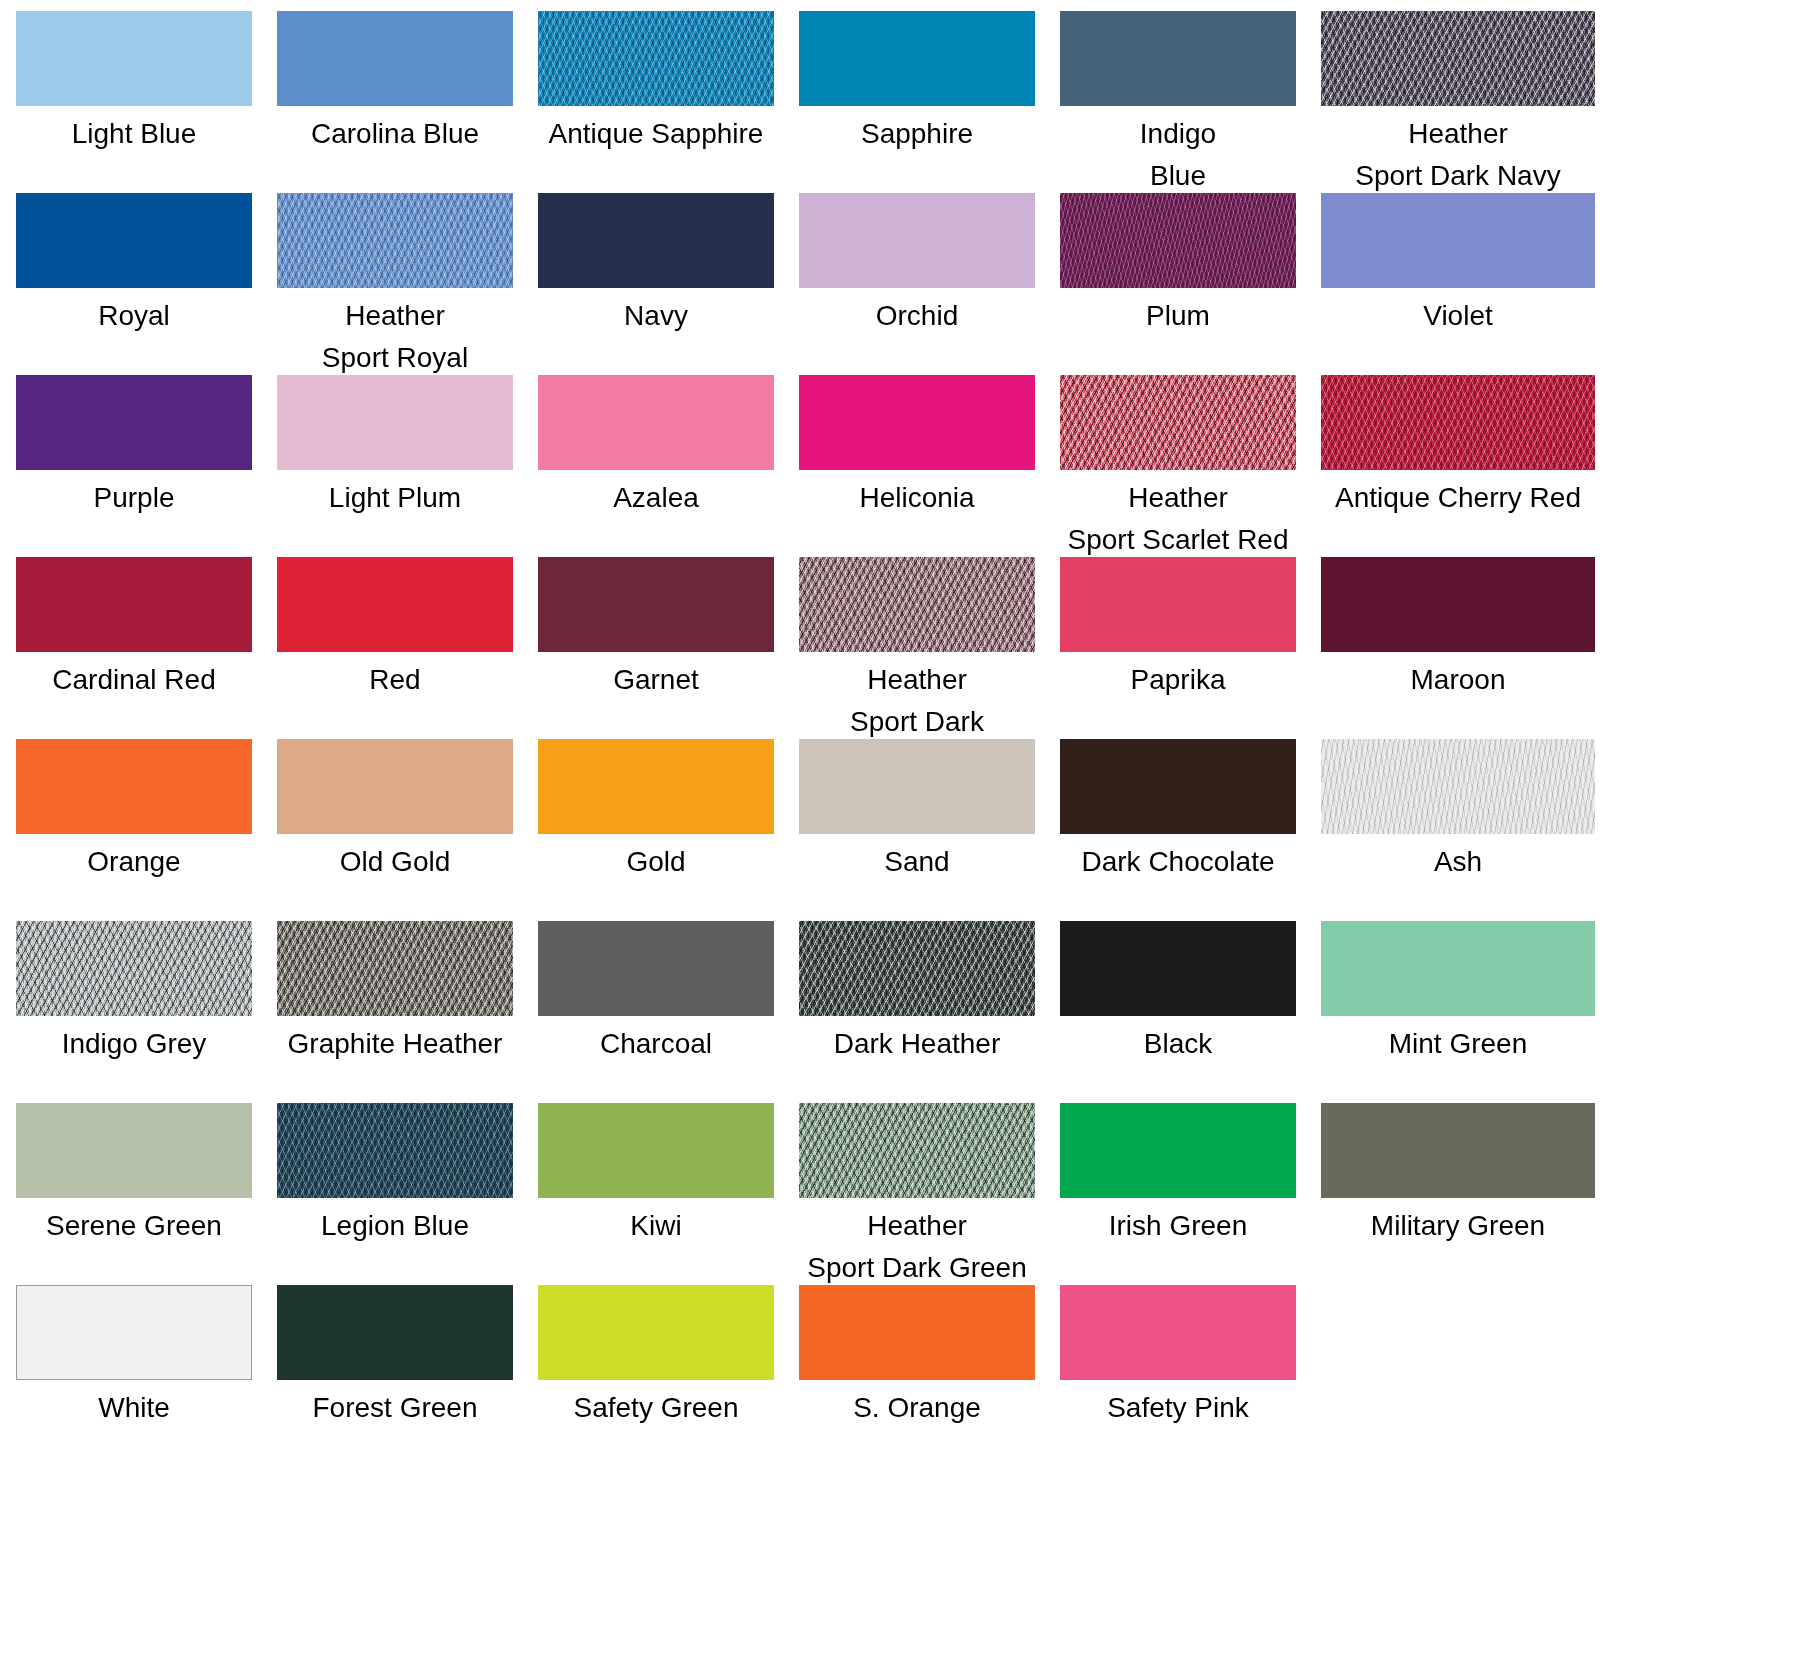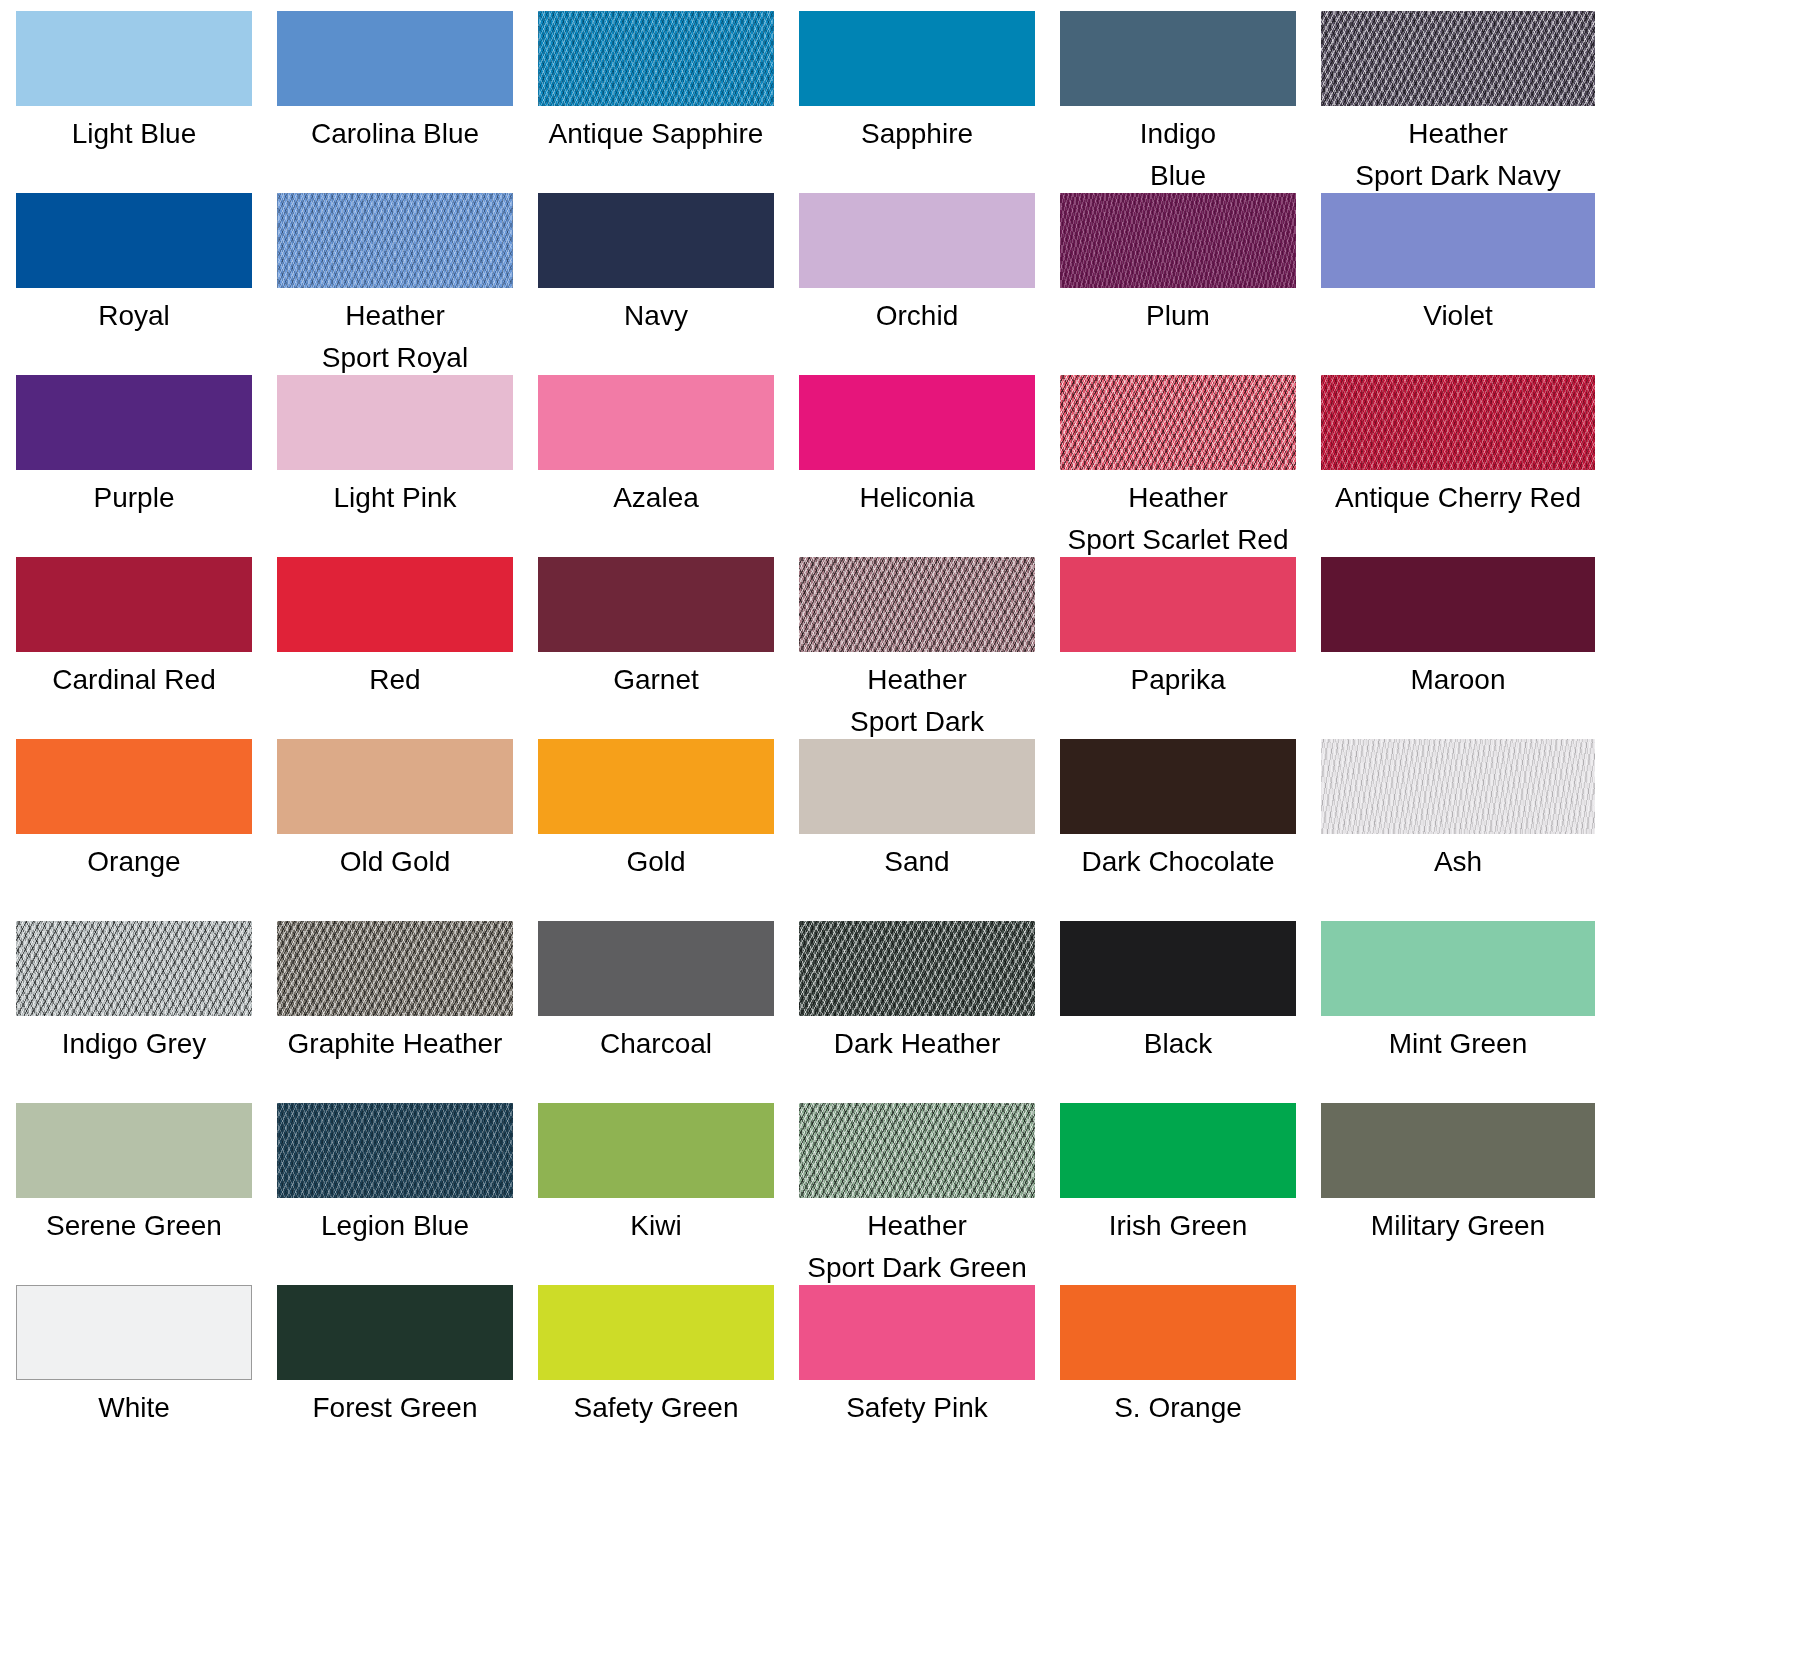--- a/index.html
+++ b/index.html
@@ -284,21 +284,21 @@
       <div class="swatch-cell">
         <div class="chip">
           <div class="chip-inner" style="background-color: rgb(84, 38, 127);"></div>
         </div>
         <div class="label">Purple</div>
       </div>
       <div class="swatch-cell">
         <div class="chip">
           <div class="chip-inner" style="background-color: rgb(231, 187, 209);"></div>
         </div>
-        <div class="label">Light Pink</div>
+        <div class="label">Light Plum</div>
       </div>
       <div class="swatch-cell">
         <div class="chip">
           <div class="chip-inner" style="background-color: rgb(242, 123, 166);"></div>
         </div>
         <div class="label">Azalea</div>
       </div>
       <div class="swatch-cell">
         <div class="chip">
           <div class="chip-inner" style="background-color: rgb(230, 21, 123);"></div>
@@ -486,24 +486,24 @@
         <div class="label">Forest Green</div>
       </div>
       <div class="swatch-cell">
         <div class="chip">
           <div class="chip-inner" style="background-color: rgb(205, 220, 40);"></div>
         </div>
         <div class="label">Safety Green</div>
       </div>
       <div class="swatch-cell">
         <div class="chip">
+          <div class="chip-inner" style="background-color: rgb(242, 103, 35);"></div>
+        </div>
+        <div class="label">S. Orange</div>
+      </div>
+      <div class="swatch-cell">
+        <div class="chip">
           <div class="chip-inner" style="background-color: rgb(238, 82, 137);"></div>
         </div>
         <div class="label">Safety Pink</div>
-      </div>
-      <div class="swatch-cell">
-        <div class="chip">
-          <div class="chip-inner" style="background-color: rgb(242, 103, 35);"></div>
-        </div>
-        <div class="label">S. Orange</div>
       </div>
     </div>
 </div>
 
 </body></html>

